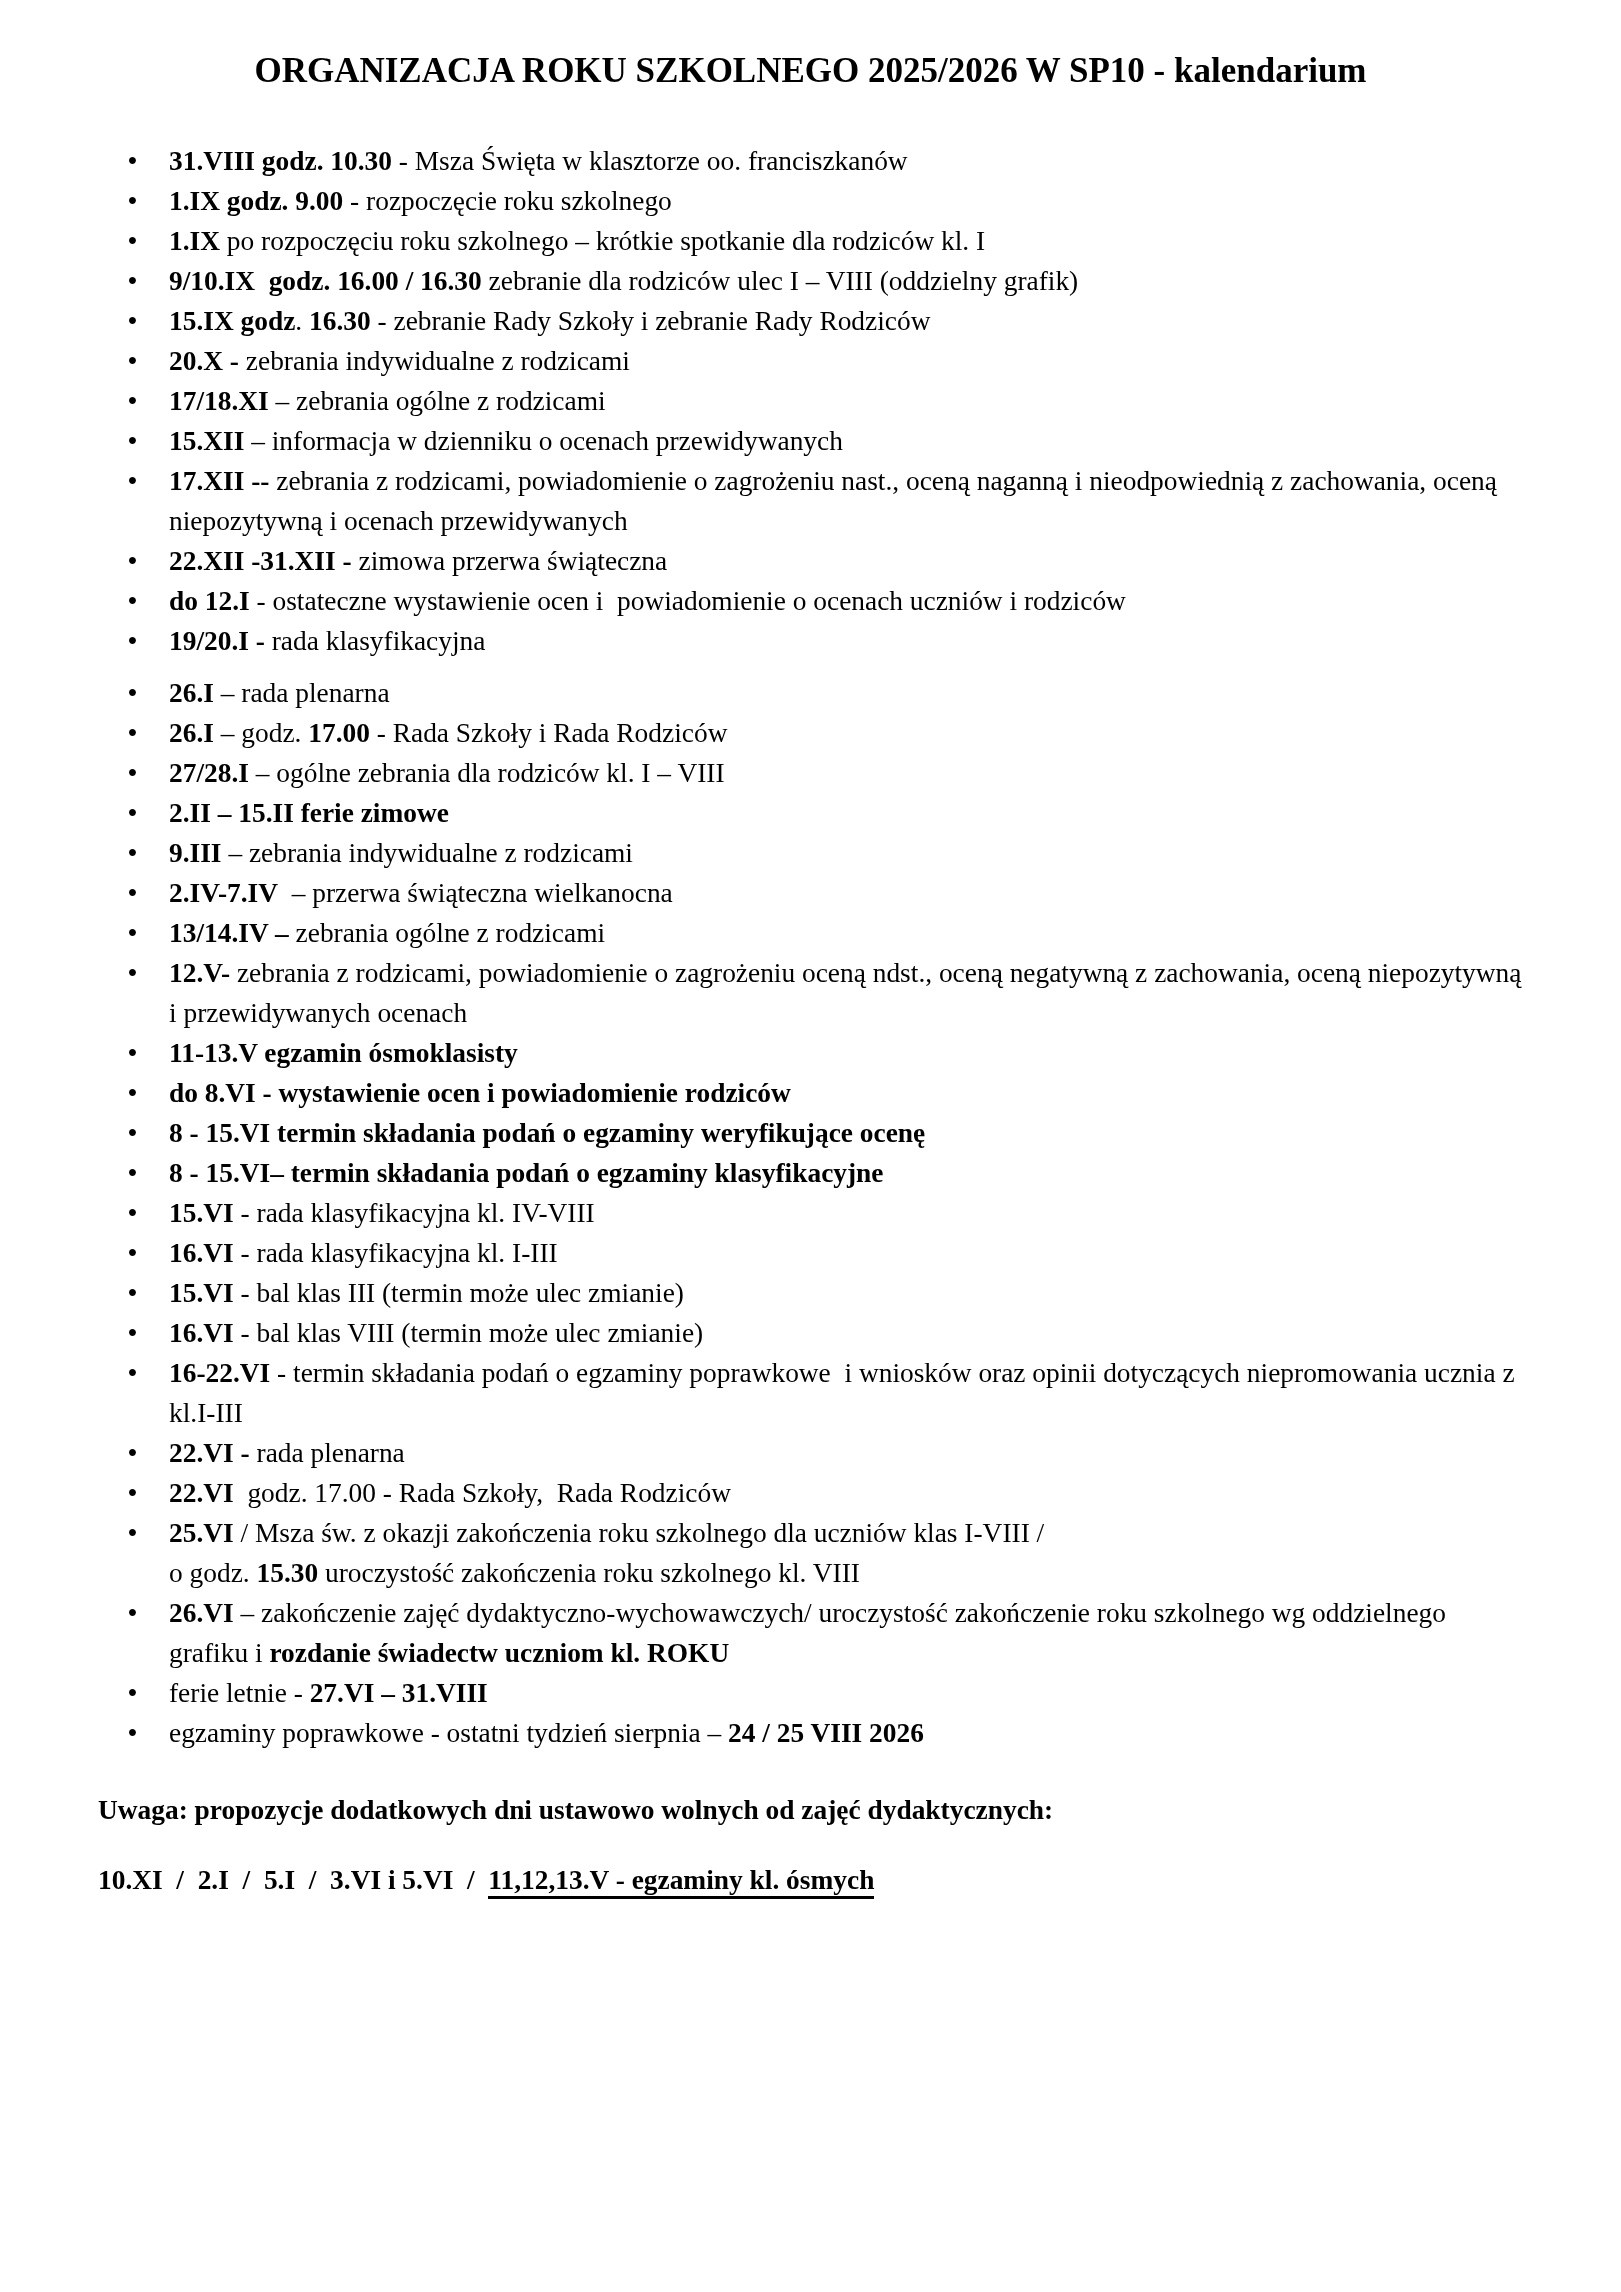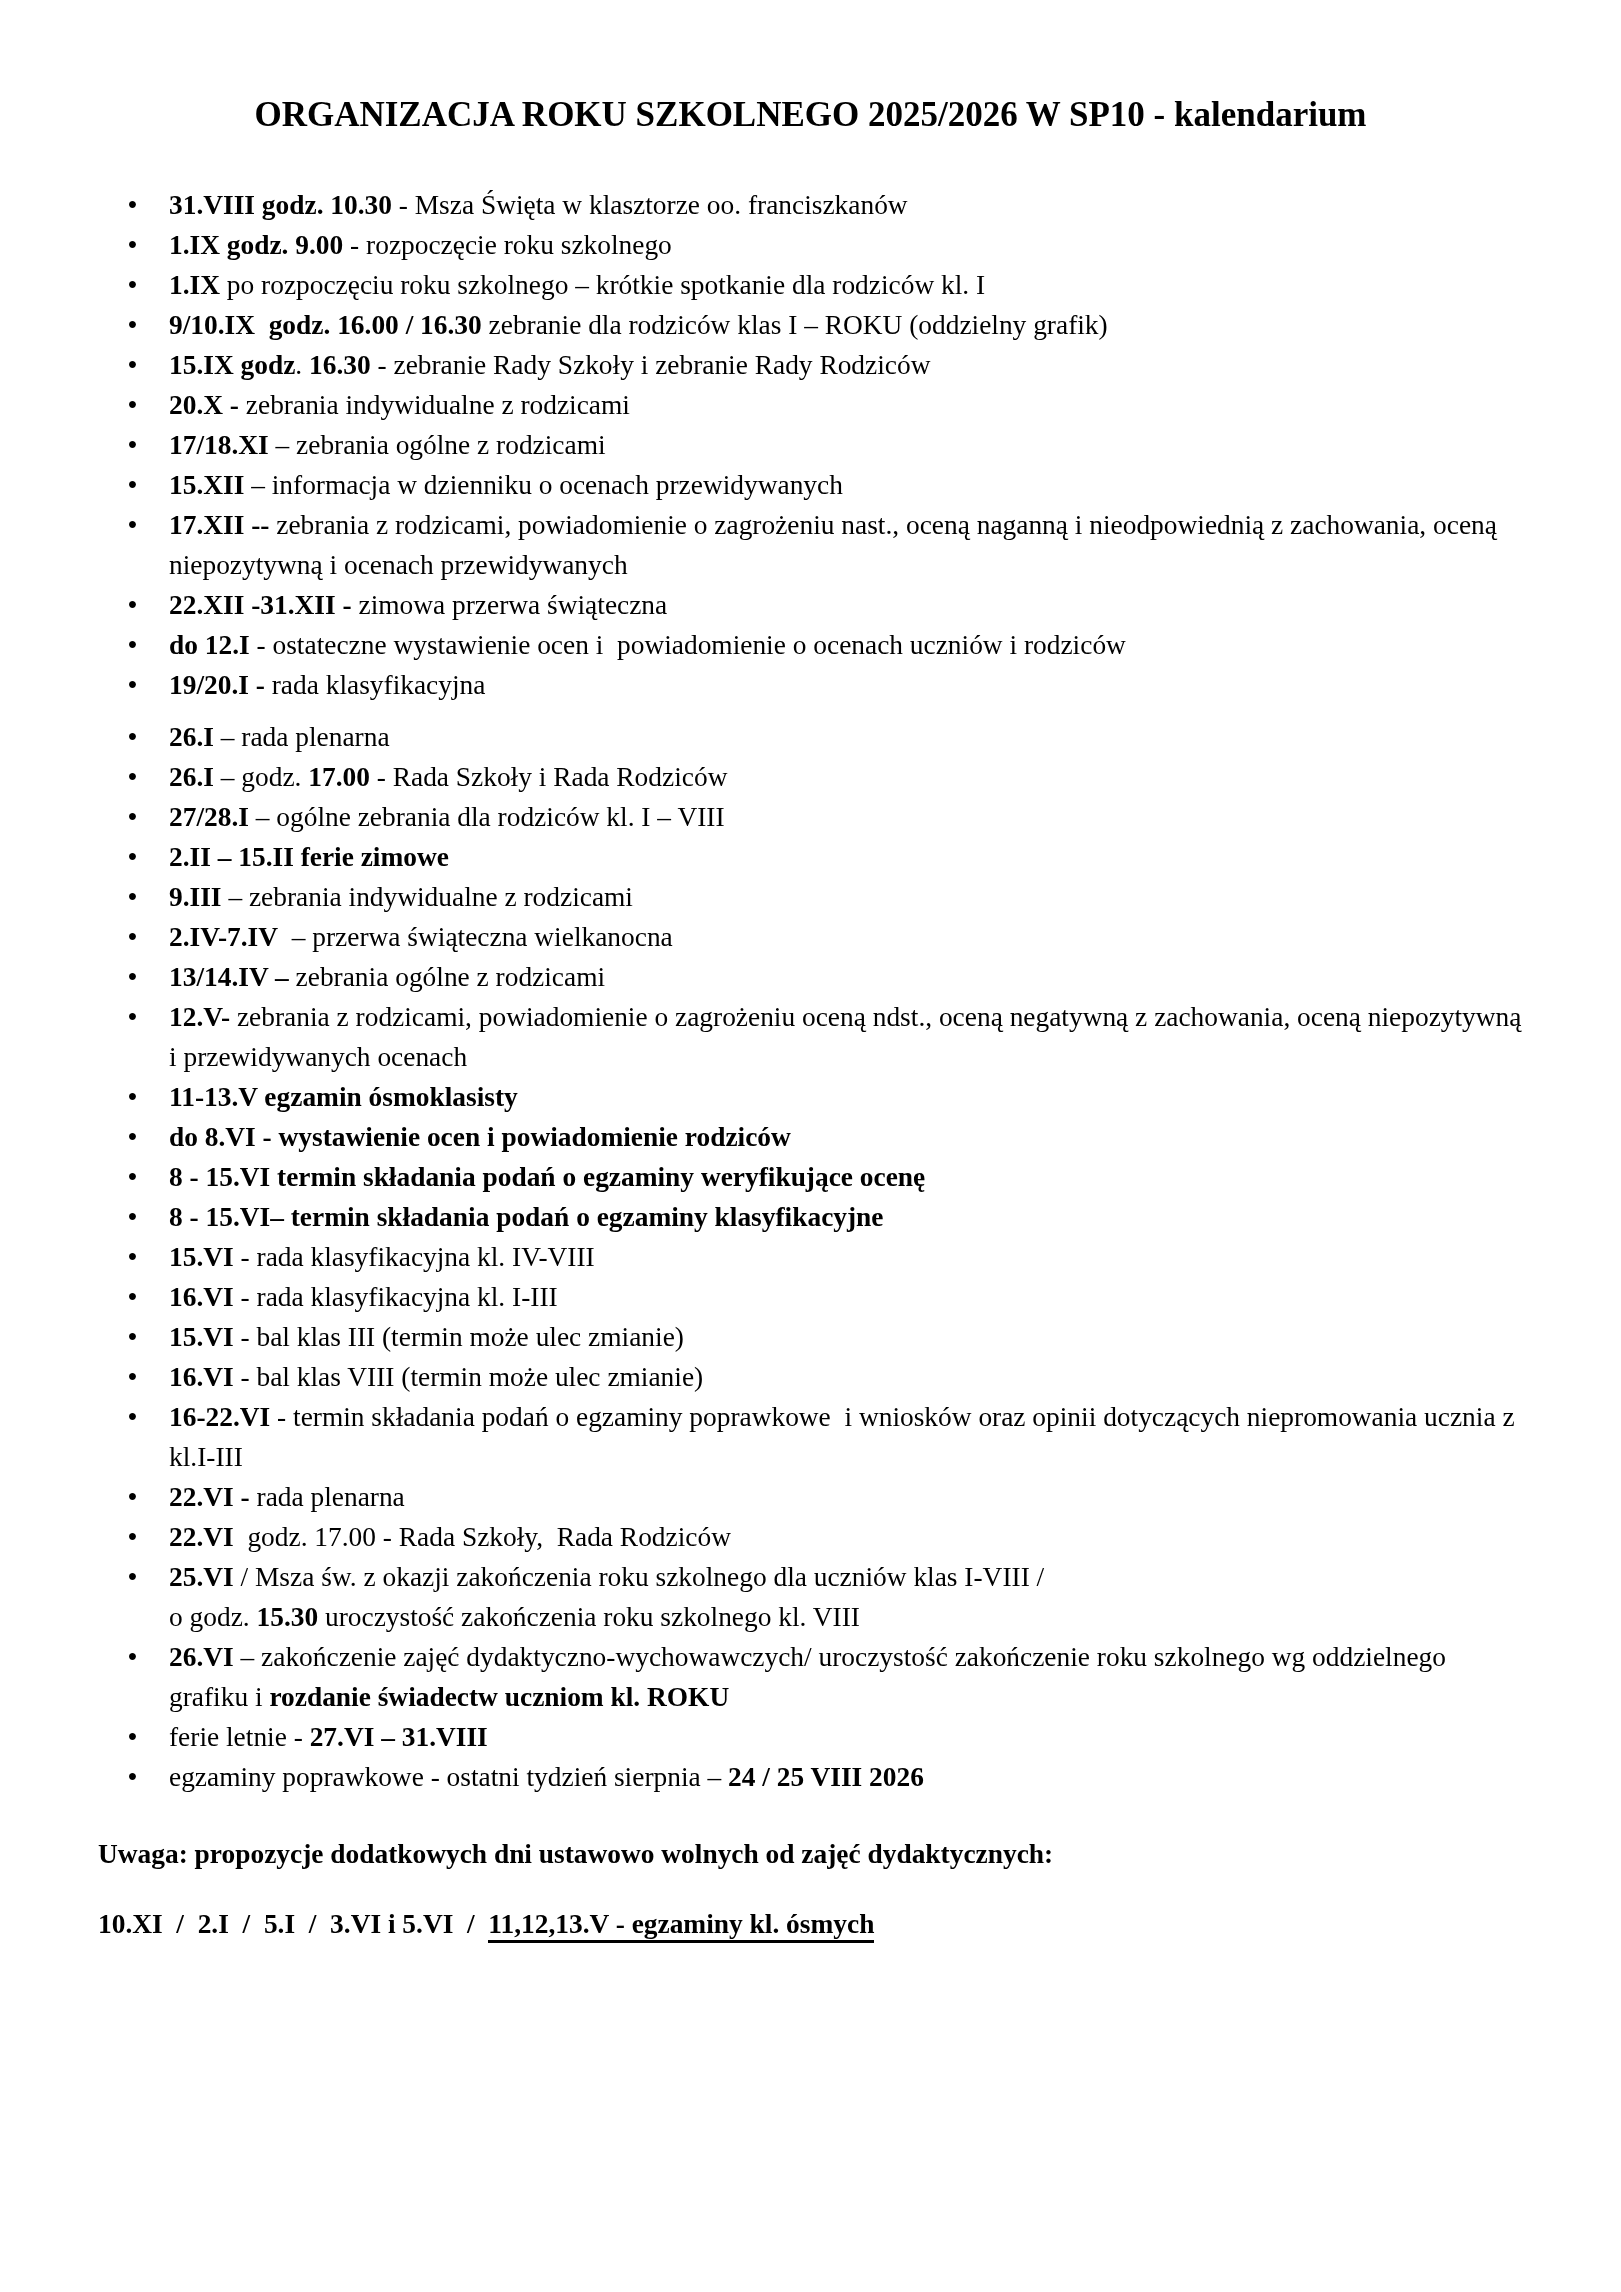--- a/index.html
+++ b/index.html
@@ -10,21 +10,21 @@
   body {
     width: 1621px;
     height: 2293px;
     color: #000000;
     font-family: "Liberation Serif", "DejaVu Serif", serif;
     font-size: 27.4px;
     position: relative;
     overflow: hidden;
   }
   .page {
-    padding: 93px 98px 0 98px;
+    padding: 49px 98px 0 98px;
   }
   .title {
     margin: 0 0 49px 0;
     text-align: center;
     font-size: 35px;
     font-weight: bold;
     line-height: 43px;
   }
   ul.cal-list {
     list-style: none;
@@ -75,21 +75,21 @@
       <li>
         <span class="bullet">•</span>
         <span class="li-text"><span class="seg b">1.IX godz. 9.00</span><span class="seg"> - rozpoczęcie roku szkolnego</span></span>
       </li>
       <li>
         <span class="bullet">•</span>
         <span class="li-text"><span class="seg b">1.IX</span><span class="seg"> po rozpoczęciu roku szkolnego – krótkie spotkanie dla rodziców kl. I</span></span>
       </li>
       <li>
         <span class="bullet">•</span>
-        <span class="li-text"><span class="seg b">9/10.IX  godz. 16.00 / 16.30</span><span class="seg"> zebranie dla rodziców klas I – ROKU (oddzielny grafik)</span></span>
+        <span class="li-text"><span class="seg b">9/10.IX  godz. 16.00 / 16.30</span><span class="seg"> zebranie dla rodziców ulec I – VIII (oddzielny grafik)</span></span>
       </li>
       <li>
         <span class="bullet">•</span>
         <span class="li-text"><span class="seg b">15.IX godz</span><span class="seg">. </span><span class="seg b">16.30</span><span class="seg"> - zebranie Rady Szkoły i zebranie Rady Rodziców</span></span>
       </li>
       <li>
         <span class="bullet">•</span>
         <span class="li-text"><span class="seg b">20.X -</span><span class="seg"> zebrania indywidualne z rodzicami</span></span>
       </li>
       <li>

